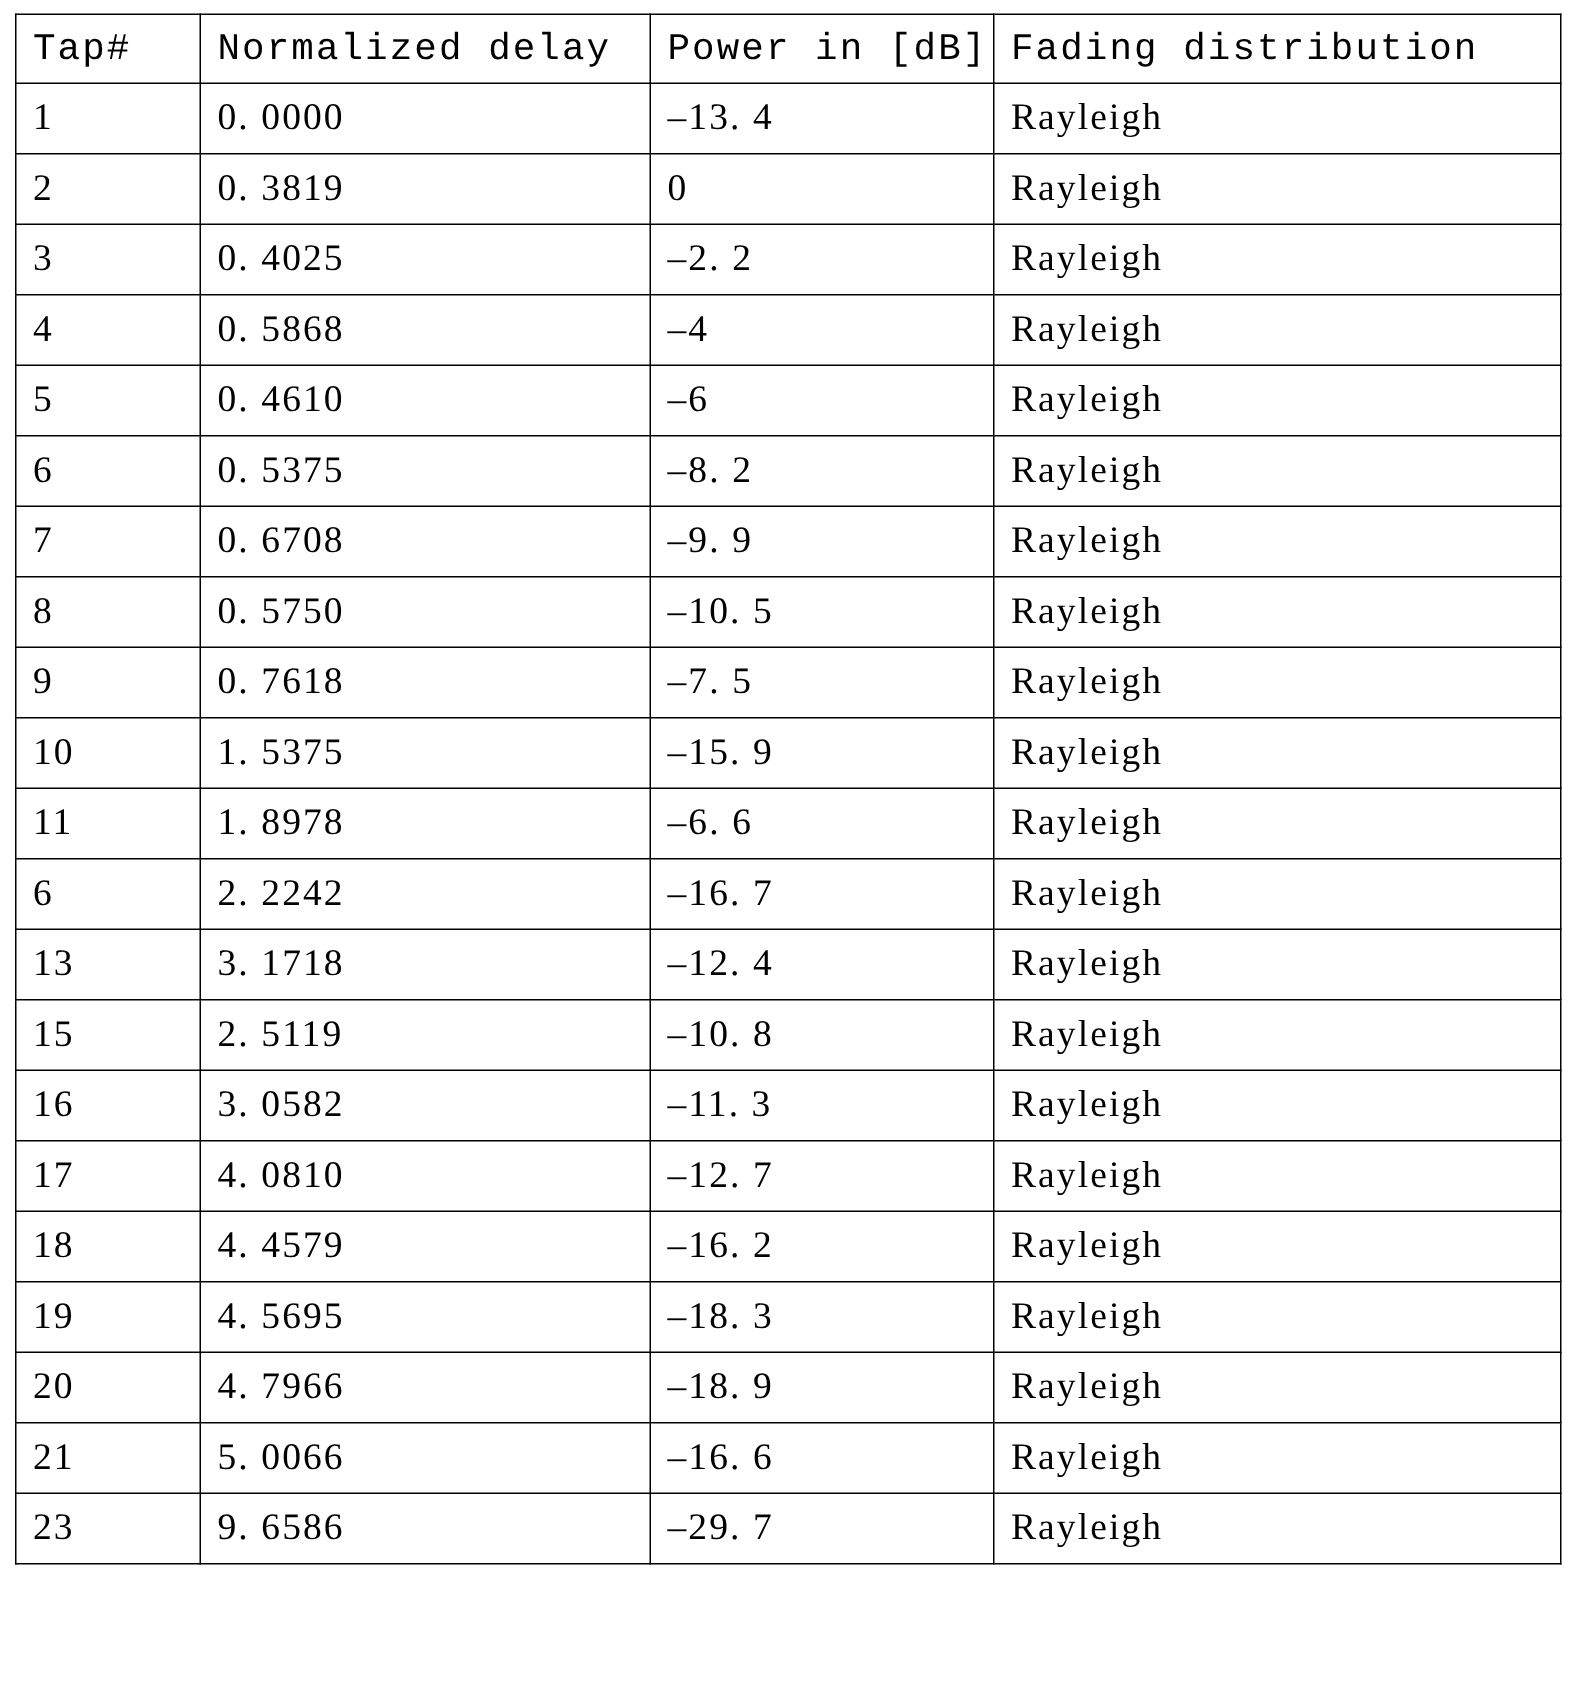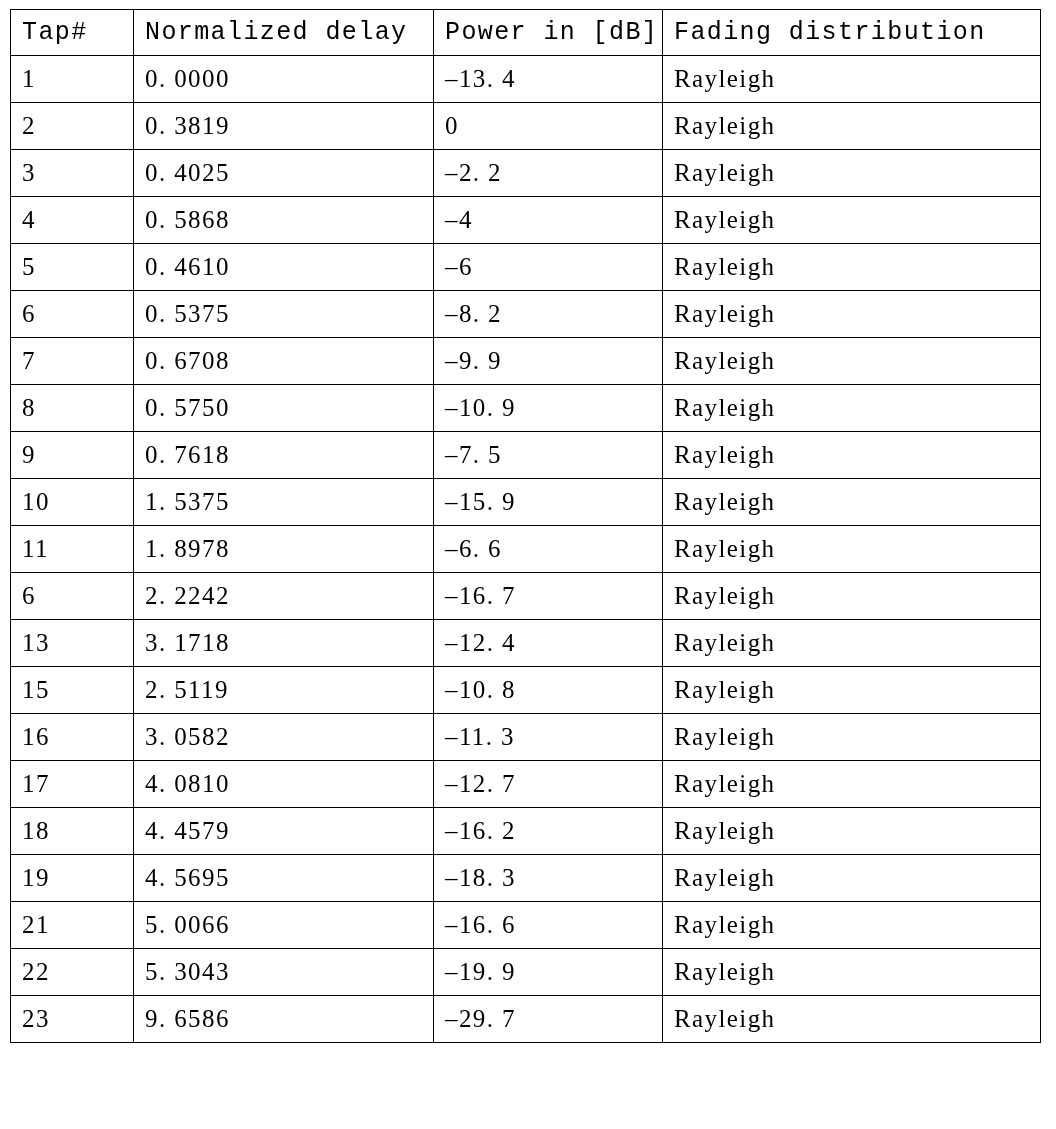--- a/index.html
+++ b/index.html
@@ -119,21 +119,21 @@
         </tr>
         <tr>
           <td class="num">7</td>
           <td class="num">0. 6708</td>
           <td class="num">–9. 9</td>
           <td>Rayleigh</td>
         </tr>
         <tr>
           <td class="num">8</td>
           <td class="num">0. 5750</td>
-          <td class="num">–10. 9</td>
+          <td class="num">–10. 5</td>
           <td>Rayleigh</td>
         </tr>
         <tr>
           <td class="num">9</td>
           <td class="num">0. 7618</td>
           <td class="num">–7. 5</td>
           <td>Rayleigh</td>
         </tr>
         <tr>
           <td class="num">10</td>
@@ -183,32 +183,32 @@
           <td class="num">–16. 2</td>
           <td>Rayleigh</td>
         </tr>
         <tr>
           <td class="num">19</td>
           <td class="num">4. 5695</td>
           <td class="num">–18. 3</td>
           <td>Rayleigh</td>
         </tr>
         <tr>
+          <td class="num">20</td>
+          <td class="num">4. 7966</td>
+          <td class="num">–18. 9</td>
+          <td>Rayleigh</td>
+        </tr>
+        <tr>
           <td class="num">21</td>
           <td class="num">5. 0066</td>
           <td class="num">–16. 6</td>
           <td>Rayleigh</td>
         </tr>
         <tr>
-          <td class="num">22</td>
-          <td class="num">5. 3043</td>
-          <td class="num">–19. 9</td>
-          <td>Rayleigh</td>
-        </tr>
-        <tr>
           <td class="num">23</td>
           <td class="num">9. 6586</td>
           <td class="num">–29. 7</td>
           <td>Rayleigh</td>
         </tr>
       </tbody>
   </table>
 </div>
 
 </body></html>

